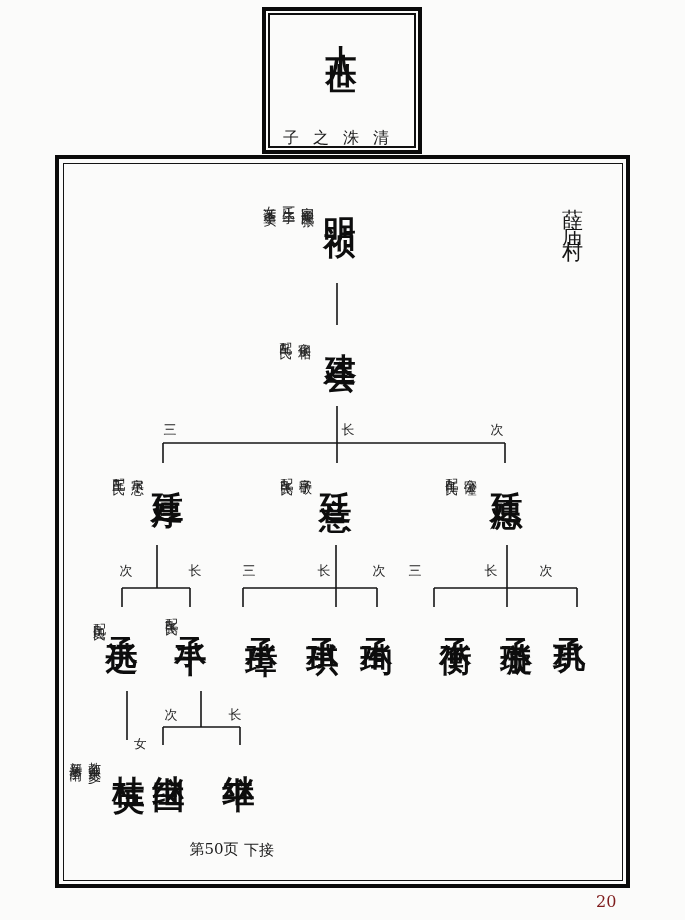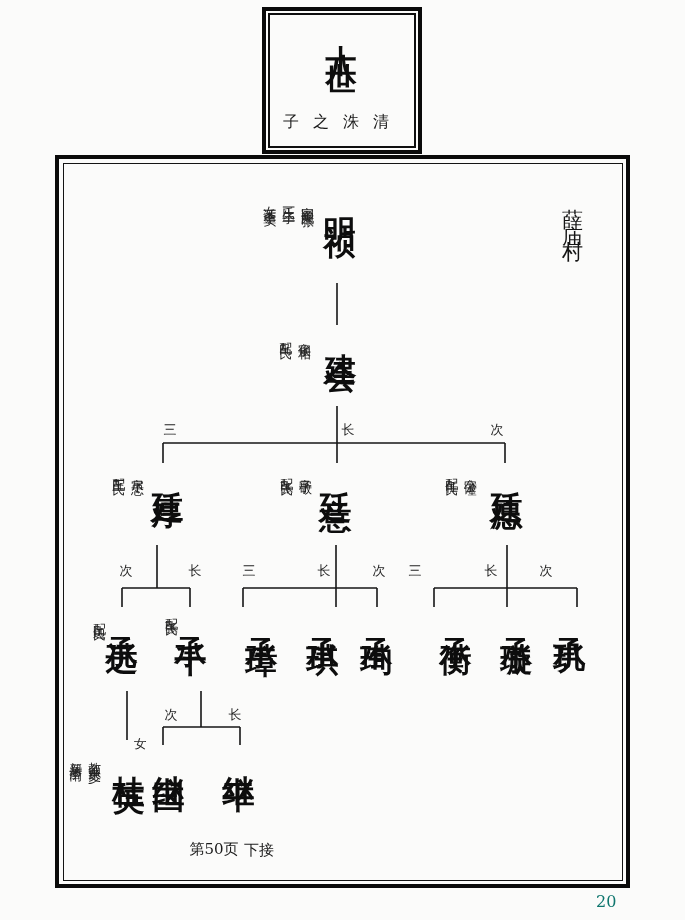--- a/index.html
+++ b/index.html
@@ -31,32 +31,32 @@
     transform:translateX(-50%);color:#0d0d0d;
   }
   .gen-sub{position:absolute;font-size:16px;letter-spacing:14px;color:#1a1a1a;}
   .village{
     position:absolute;writing-mode:vertical-rl;text-orientation:upright;
     font-size:21px;letter-spacing:16px;line-height:1;transform:translateX(-50%);
     color:#151515;
   }
   .footer-text{position:absolute;font-size:15px;color:#1a1a1a;line-height:1;}
   .tag{position:absolute;font-size:12.5px;color:#222;line-height:1;}
-  .pagenum{position:absolute;font-size:16px;color:#0f766e;}
+  .pagenum{position:absolute;font-size:16px;color:#7f1d1d;}
   svg.connectors{position:absolute;left:0;top:0;pointer-events:none;}
 </style>
 </head>
 <body>
 
 <div id="screen">
 
   <div class="box" style="left:262px;top:7px;width:160px;height:147px;border:4px solid #0a0a0a;"></div>
   <div class="box" style="left:268px;top:13px;width:148px;height:135px;border:2px solid #0f0f0f;"></div>
   <div class="gen-title" style="left:341px;top:20px;">十八世</div>
-  <div class="gen-sub hcenter" style="position:absolute;left:343px;top:112px;">子之洙清</div>
+  <div class="gen-sub hcenter" style="position:absolute;left:343px;top:128px;">子之洙清</div>
 
   <div class="box" style="left:55px;top:155px;width:575px;height:733px;border:4.5px solid #0a0a0a;"></div>
   <div class="box" style="left:62.5px;top:162.5px;width:560px;height:718px;border:1.8px solid #141414;"></div>
 
   <div class="village" style="left:572px;top:192px;">薛庙村</div>
 
   <svg class="connectors" width="685" height="920" viewBox="0 0 685 920">
     <g stroke="#161616" stroke-width="1.6">
       <line x1="337" y1="283" x2="337" y2="325"></line>
       <line x1="337" y1="406" x2="337" y2="463"></line>

